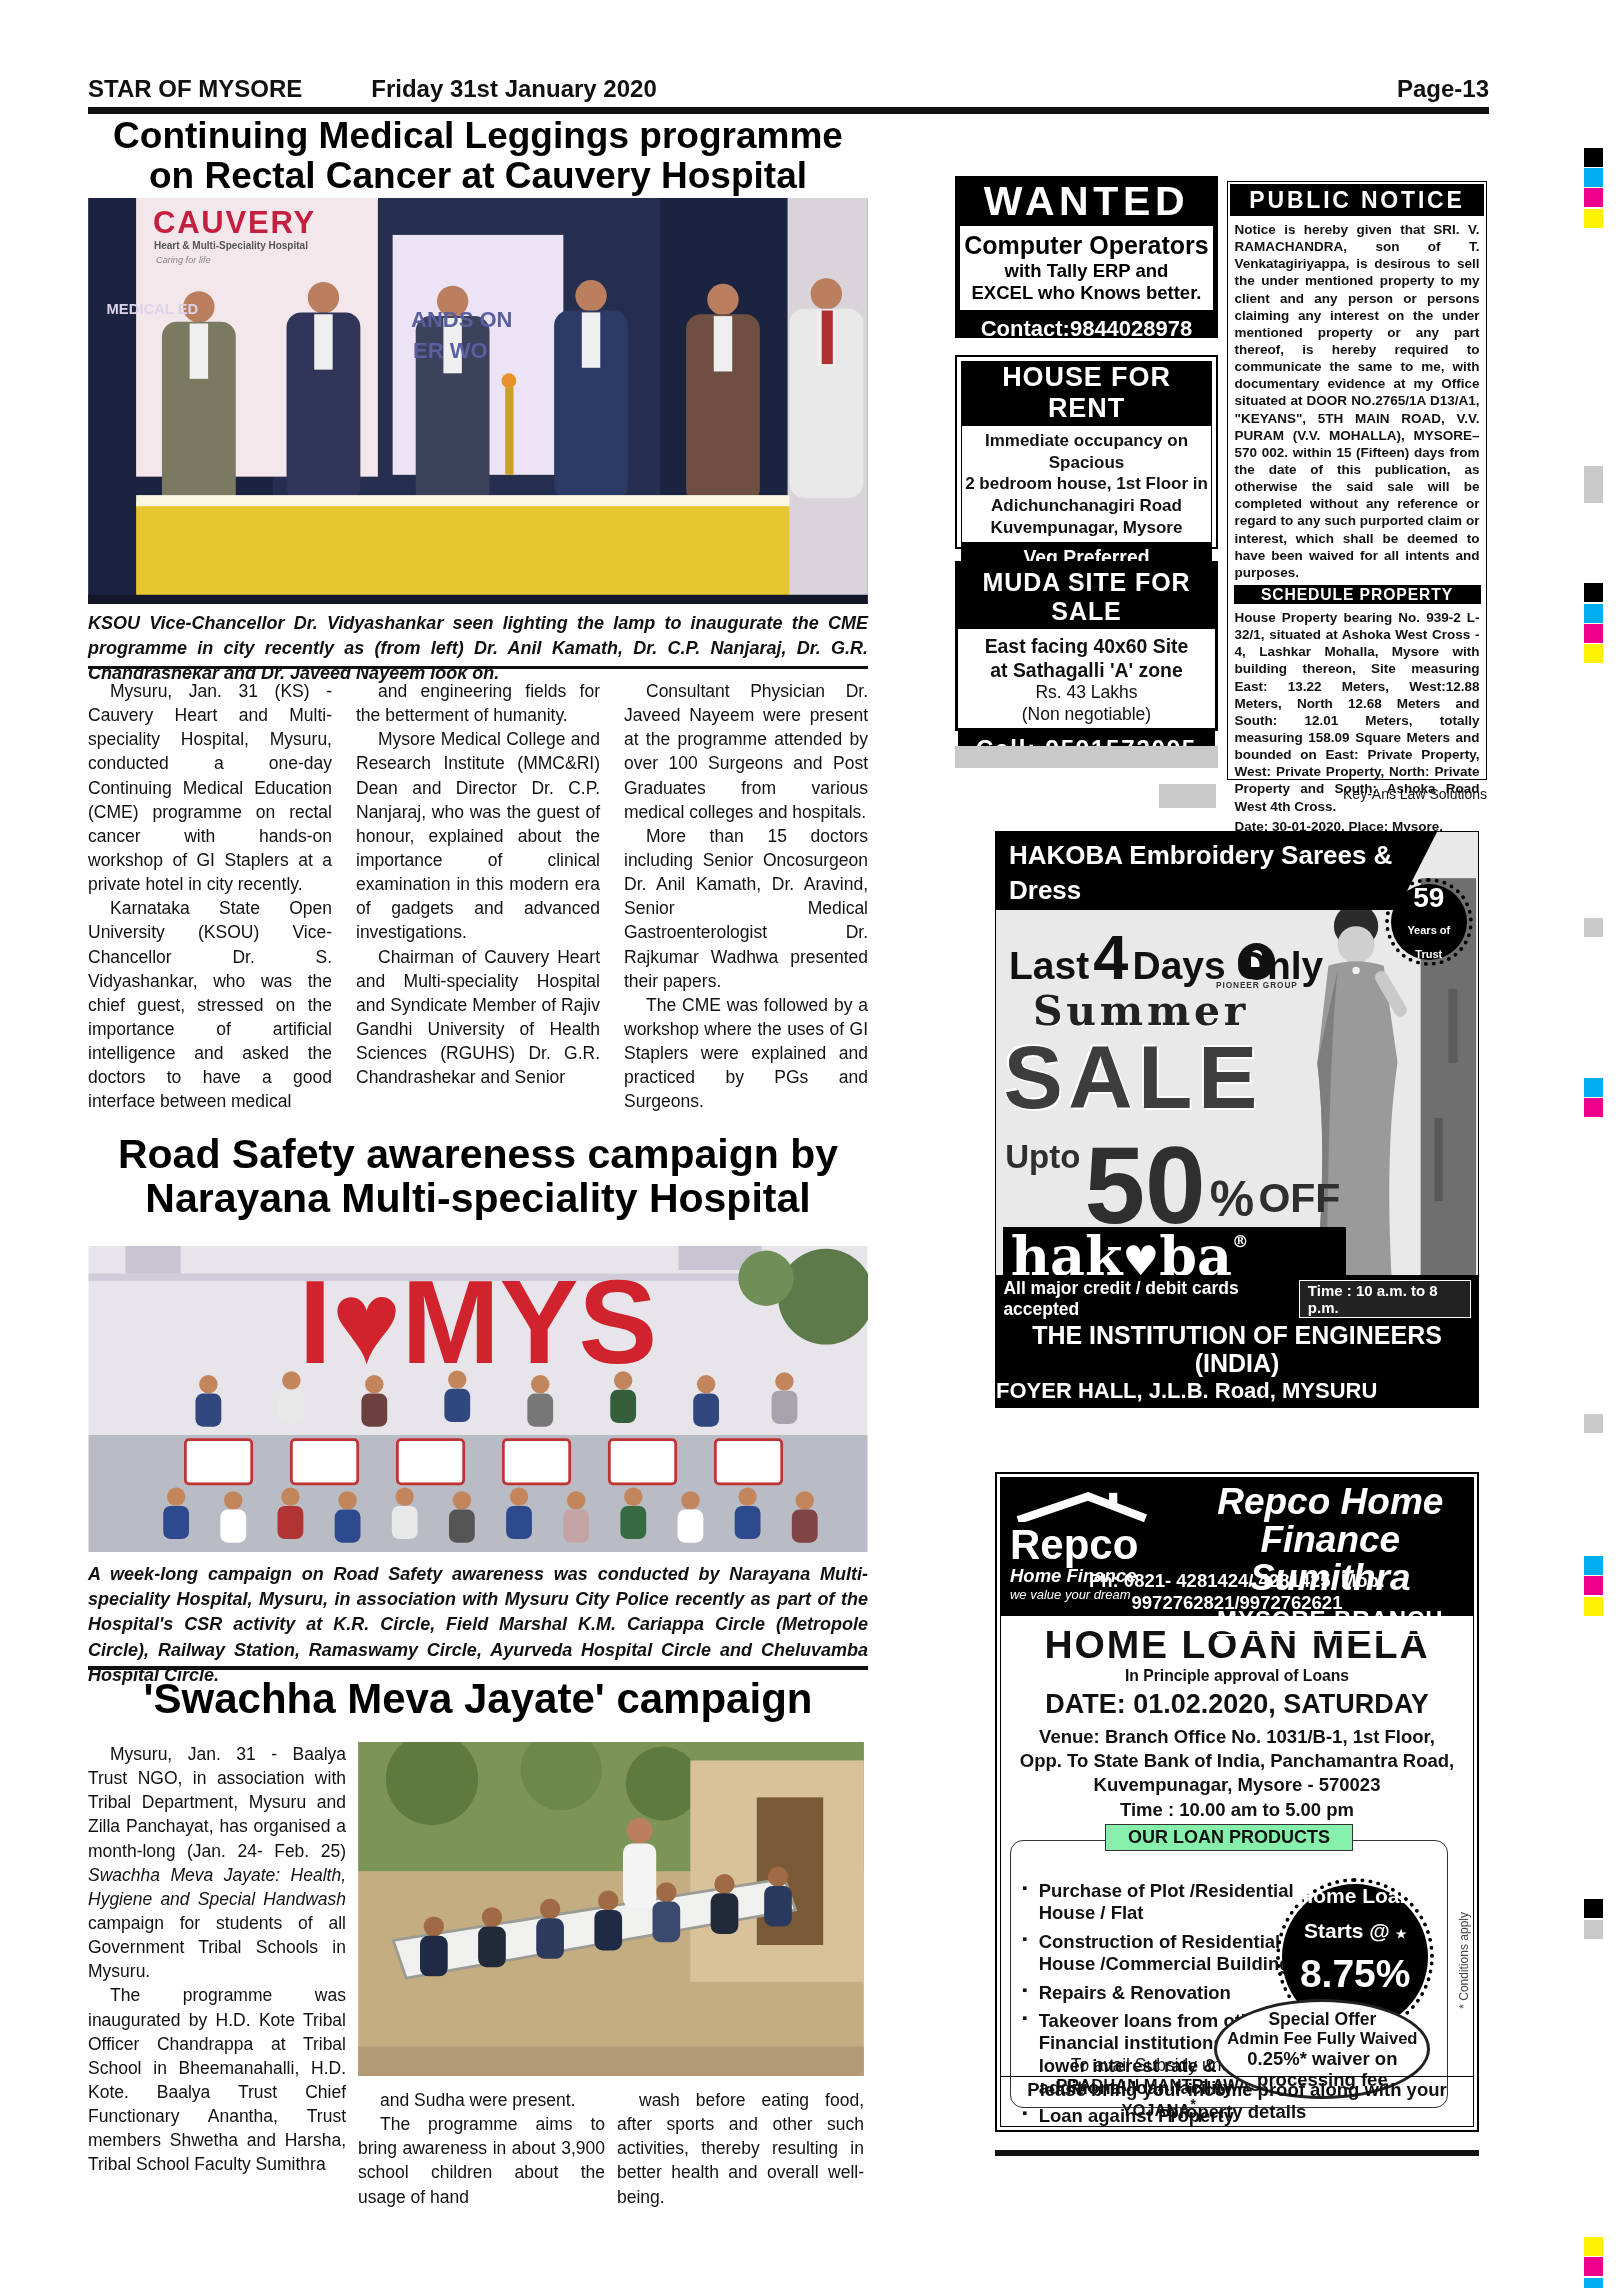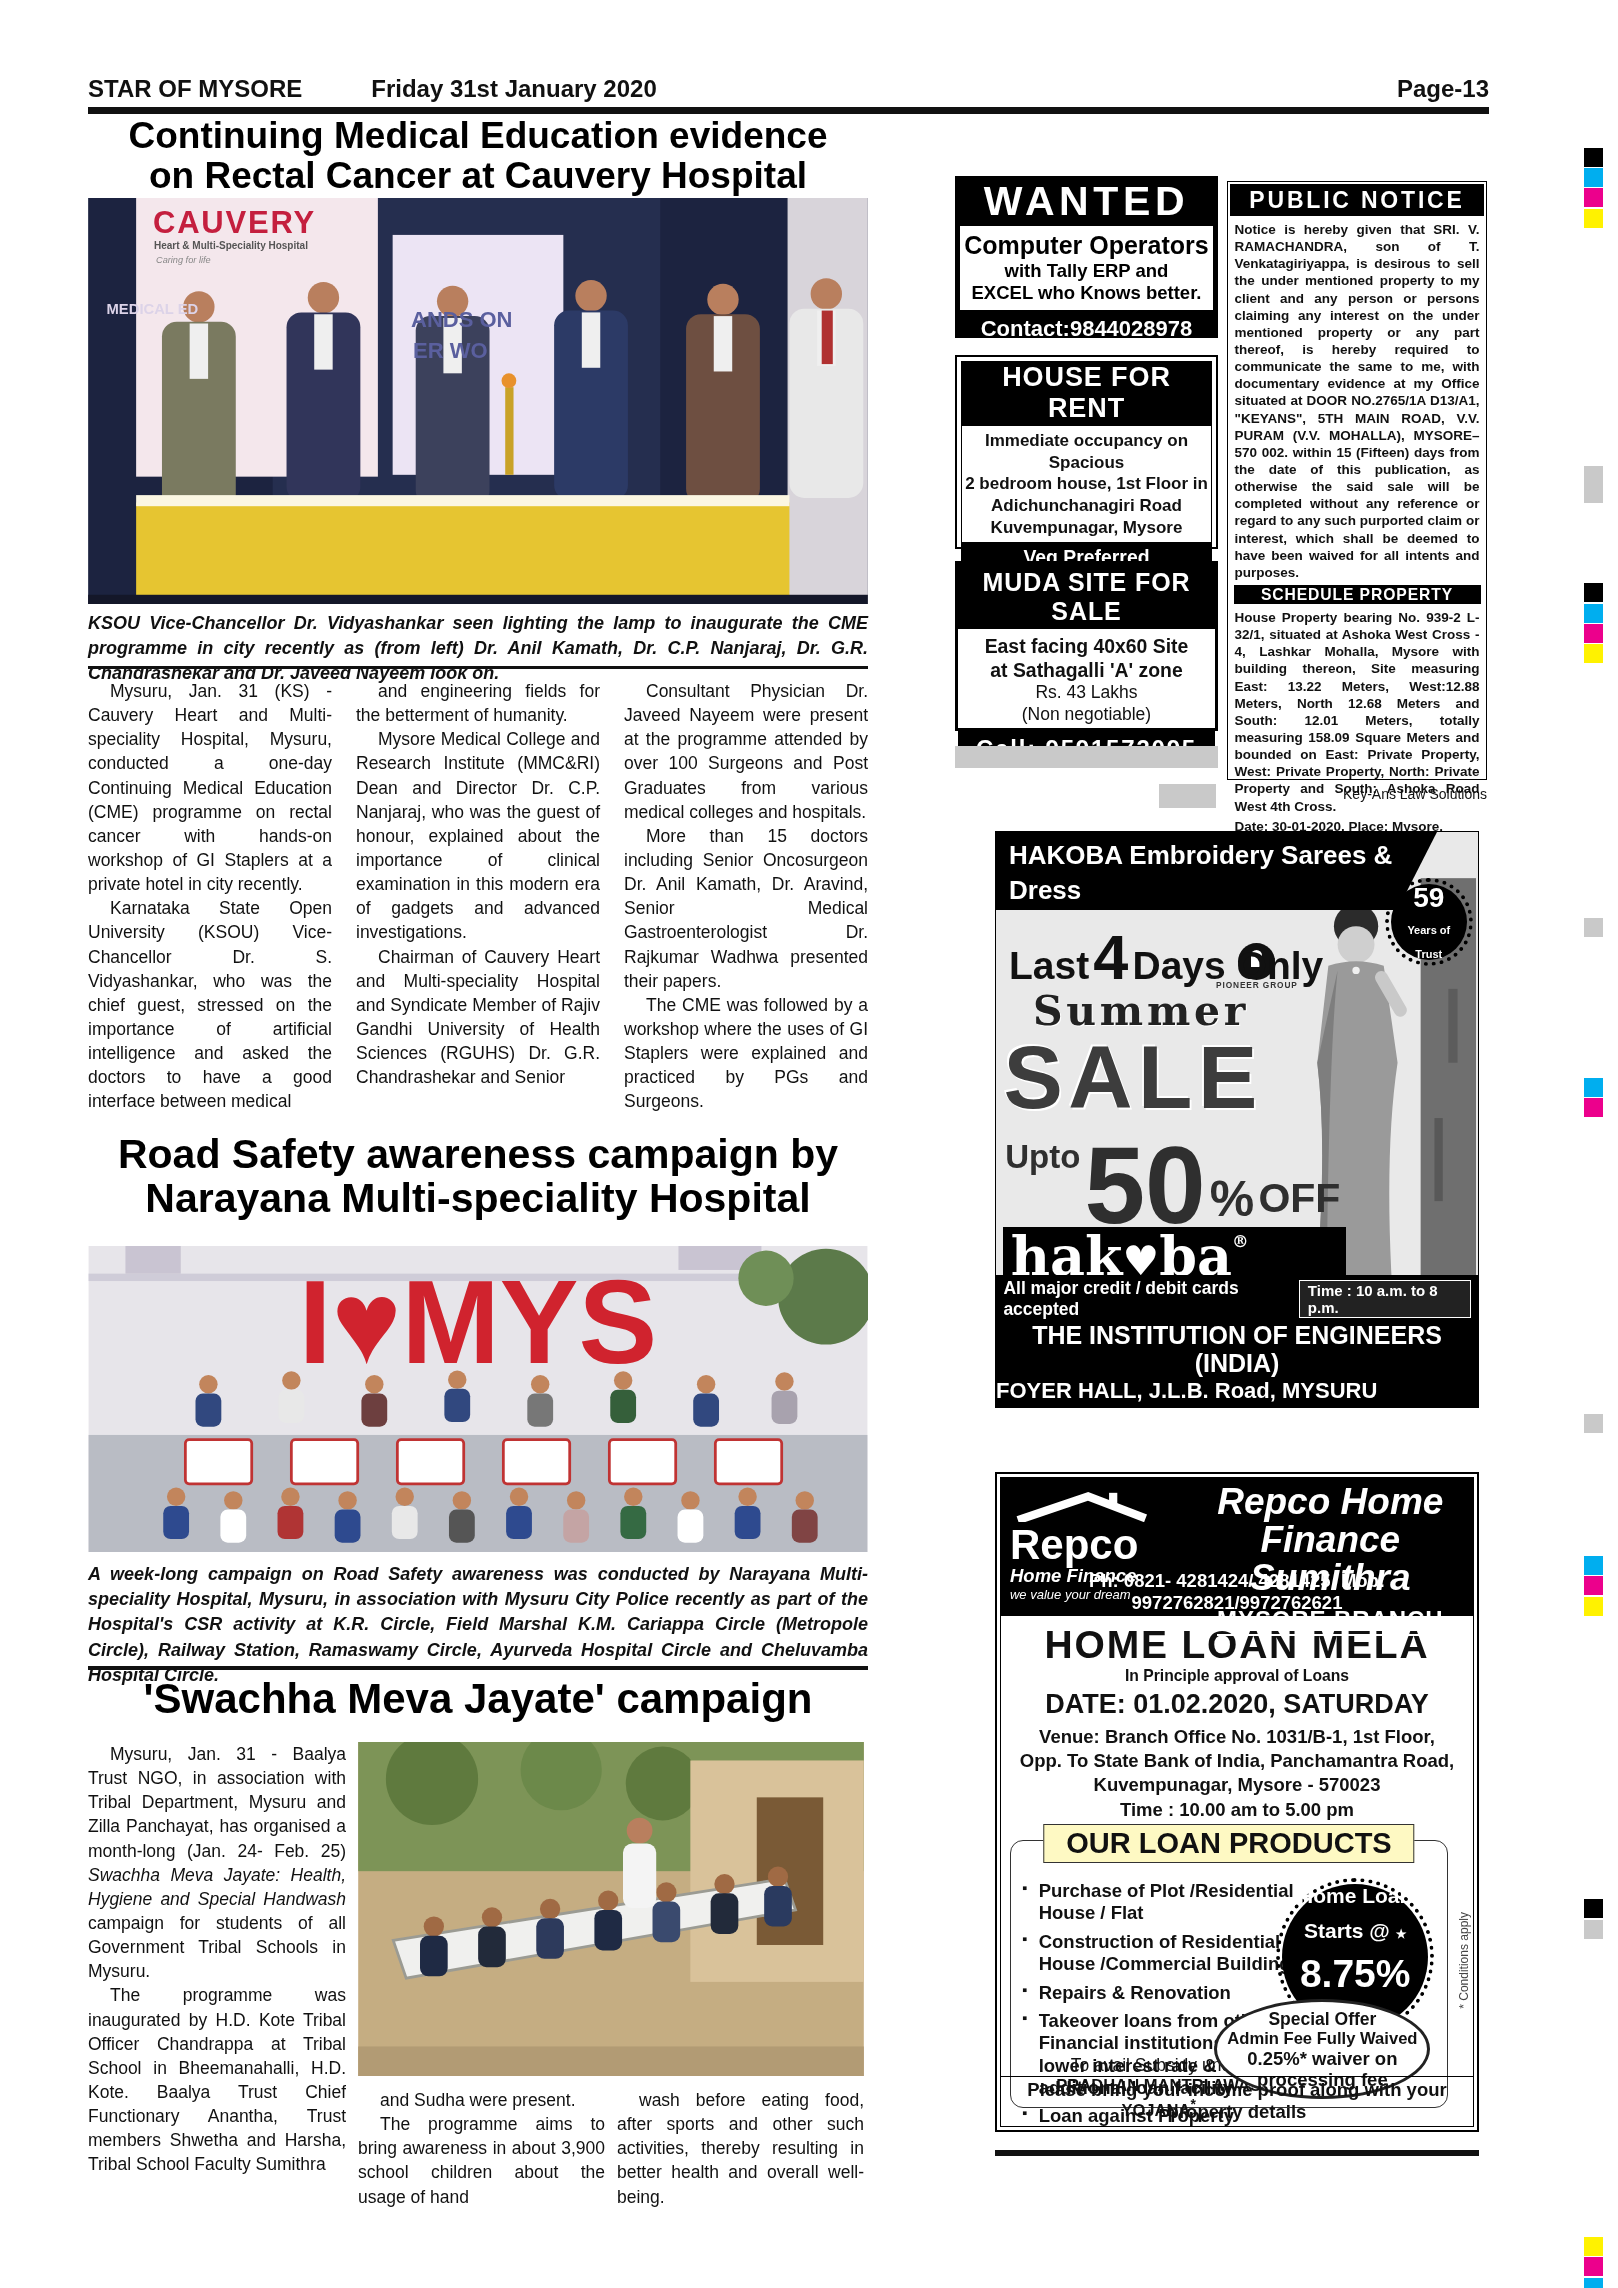--- a/index.html
+++ b/index.html
@@ -71,21 +71,21 @@
   .repco .lgsub{font-size:18.5px;font-weight:bold;font-style:italic;}
   .repco .lgtag{font-size:13px;font-style:italic;}
   .repco .ttl{position:absolute;left:189px;top:5.5px;width:281px;text-align:center;font-style:italic;font-weight:bold;font-size:37px;line-height:1.02;}
   .repco .branch{font-style:normal;font-size:24px;border-bottom:2.8px solid #fff;display:inline-block;line-height:1.2;letter-spacing:0.9px;}
   .repco .ph{position:absolute;left:0;bottom:1.8px;width:100%;text-align:center;font-size:18.5px;font-weight:bold;}
   .repco .mela{font-size:39px;font-weight:bold;text-align:center;letter-spacing:1.8px;margin-top:7.4px;}
   .repco .appr{font-size:15.7px;font-weight:bold;text-align:center;}
   .repco .date{font-size:27px;font-weight:bold;text-align:center;margin-top:3.7px;}
   .repco .ven{font-size:18.5px;font-weight:bold;text-align:center;line-height:1.3;}
   .repco .prod{position:absolute;left:9.2px;top:362px;width:436px;height:266px;border:1.8px solid #333;border-radius:13px;}
-  .repco .ptab{position:absolute;left:50%;top:-16.6px;transform:translateX(-50%);border:1.8px solid #333;background:#fef9c3;font-size:29px;font-weight:bold;padding:1.8px 22px;white-space:nowrap;}
+  .repco .ptab{position:absolute;left:50%;top:-16.6px;transform:translateX(-50%);border:1.8px solid #333;background:#86efac;font-size:18px;font-weight:bold;padding:1.8px 22px;white-space:nowrap;}
   .repco .plist{position:absolute;left:9.2px;top:39px;width:277px;}
   .rp-li{position:relative;padding-left:18.5px;font-size:18.5px;font-weight:bold;line-height:1.2;margin-bottom:6.5px;}
   .rp-li::before{content:"▪";position:absolute;left:1.8px;top:0;font-size:14.8px;}
   .repco .subs{position:absolute;left:9.2px;top:214px;width:277px;text-align:center;}
   .repco .oval{position:absolute;right:16.6px;bottom:7.4px;width:210px;height:94px;border:3.7px solid #222;border-radius:50%;display:flex;flex-direction:column;align-items:center;justify-content:center;line-height:1.15;font-weight:bold;background:#fff;}
   .repco .foot{position:absolute;left:0;bottom:0;width:100%;border-top:1.8px solid #000;font-size:18.5px;font-weight:bold;text-align:center;padding:2.8px 0;}
   .vtext{position:absolute;writing-mode:vertical-rl;transform:rotate(180deg);font-size:12px;color:#444;}
   
   .mark{position:absolute;left:1584px;width:18.5px;height:18.5px;}
   .gray{background:#c9c9c9;}
@@ -96,21 +96,21 @@
 <div class="page">
 
   <div class="abs masthead">
     <span>STAR OF MYSORE</span>
     <span class="date">Friday 31st January 2020</span>
     <span class="pg">Page-13</span>
   </div>
   <div class="abs rule" style="left:88px;top:107px;width:1401px;height:7.4px;"></div>
 
   <div class="abs hl" style="top:116px;font-size:37px;">
-    <div>Continuing Medical Education evidence</div>
+    <div>Continuing Medical Leggings programme</div>
     <div>on Rectal Cancer at Cauvery Hospital</div>
   </div>
 
   <div class="abs" style="left:88px;top:198px;width:780px;height:406px;">
     <svg width="780" height="406" viewBox="0 0 845 440">
       <rect width="845" height="440" fill="#1c2340"></rect>
       <rect x="200" y="0" width="420" height="440" fill="#2a3356" opacity="0.7"></rect>
       <rect x="52" y="0" width="262" height="302" fill="#f4e7ec"></rect>
       <rect x="330" y="40" width="185" height="260" fill="#ece4f4"></rect>
       <rect x="758" y="0" width="87" height="440" fill="#d8d4da"></rect>

